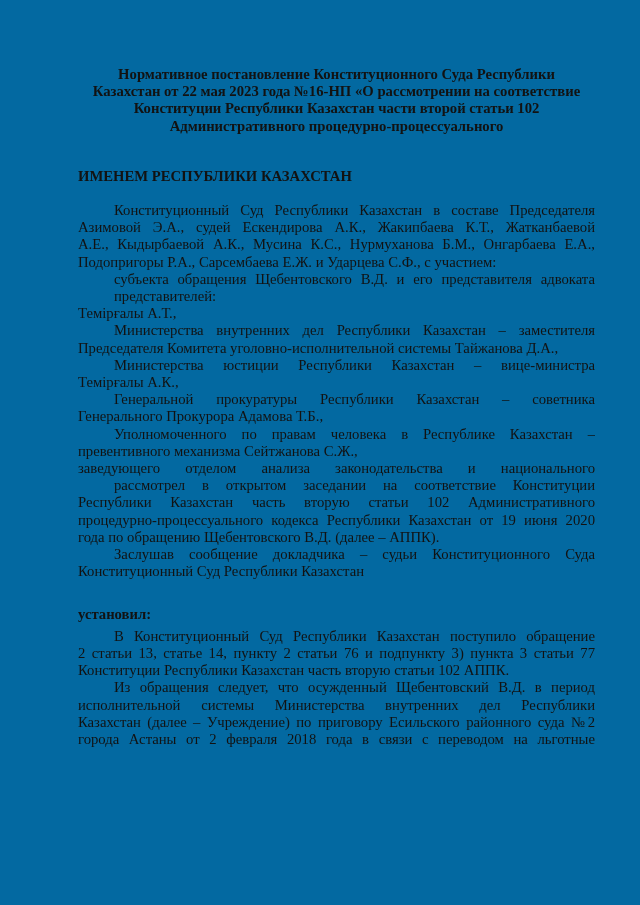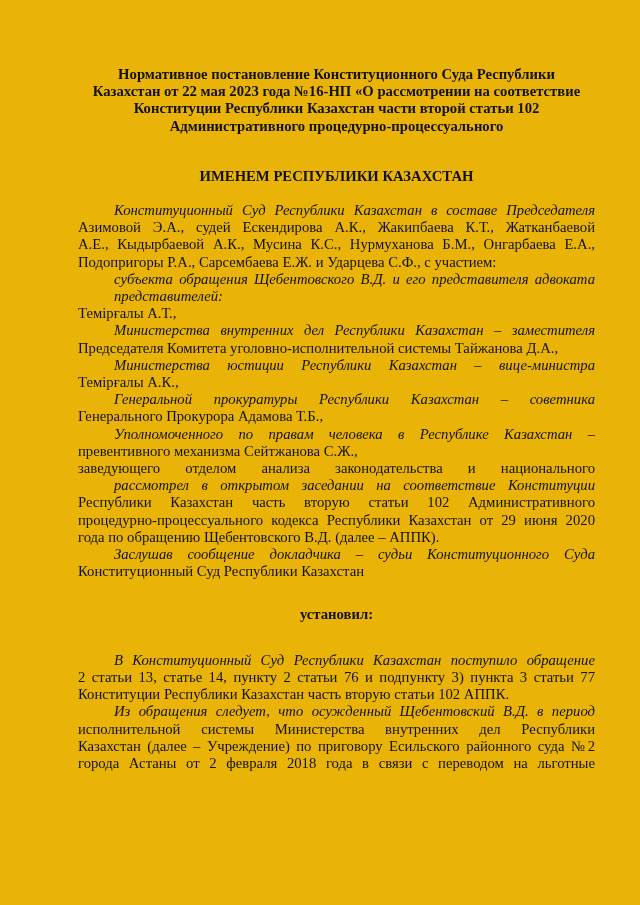--- a/index.html
+++ b/index.html
@@ -4,21 +4,21 @@
 <style>
   html, body {
     margin: 0;
     padding: 0;
     background: #e9e9e9;
   }
   .page {
     position: relative;
     width: 640px;
     height: 905px;
-    background: #eab308;
+    background: #0369a1;
     overflow: hidden;
     font-family: "Liberation Serif", "DejaVu Serif", serif;
     color: #121212;
   }
   .content {
     position: absolute;
     left: 78px;
     top: 66px;
     width: 517px;
     font-size: 14.7px;
@@ -26,31 +26,30 @@
   }
   .doc-title {
     font-weight: bold;
     text-align: center;
   }
   .doc-title .tline {
     white-space: nowrap;
   }
   .center-heading {
     font-weight: bold;
-    text-align: center;
   }
   .h-imya { margin-top: 33px; margin-bottom: 17px; }
-  .h-ustanovil { margin-top: 26px; margin-bottom: 28px; }
+  .h-ustanovil { margin-top: 26px; margin-bottom: 4px; }
   .line {
     text-align: justify;
     text-align-last: justify;
     white-space: normal;
     overflow: hidden;
   }
-  .pstart { text-indent: 36px; font-style: italic; }
+  .pstart { text-indent: 36px; }
   .pend { text-align-last: auto; }
 </style>
 </head>
 <body>
 
 <div class="page">
   <div class="content">
 
     <div class="doc-title">
       <div class="tline">Нормативное постановление Конституционного Суда Республики</div>
@@ -79,21 +78,21 @@
 
     <div class="line pstart">Генеральной прокуратуры Республики Казахстан – советника</div>
     <div class="line pend">Генерального Прокурора Адамова Т.Б.,</div>
 
     <div class="line pstart">Уполномоченного по правам человека в Республике Казахстан –</div>
     <div class="line pend">превентивного механизма Сейтжанова С.Ж.,</div>
     <div class="line">заведующего отделом анализа законодательства и национального</div>
 
     <div class="line pstart">рассмотрел в открытом заседании на соответствие Конституции</div>
     <div class="line">Республики Казахстан часть вторую статьи 102 Административного</div>
-    <div class="line">процедурно-процессуального кодекса Республики Казахстан от 29 июня 2020</div>
+    <div class="line">процедурно-процессуального кодекса Республики Казахстан от 19 июня 2020</div>
     <div class="line pend">года по обращению Щебентовского В.Д. (далее – АППК).</div>
 
     <div class="line pstart">Заслушав сообщение докладчика – судьи Конституционного Суда</div>
     <div class="line pend">Конституционный Суд Республики Казахстан</div>
 
     <div class="center-heading h-ustanovil">установил:</div>
 
     <div class="line pstart">В Конституционный Суд Республики Казахстан поступило обращение</div>
     <div class="line">2 статьи 13, статье 14, пункту 2 статьи 76 и подпункту 3) пункта 3 статьи 77</div>
     <div class="line pend">Конституции Республики Казахстан часть вторую статьи 102 АППК.</div>

